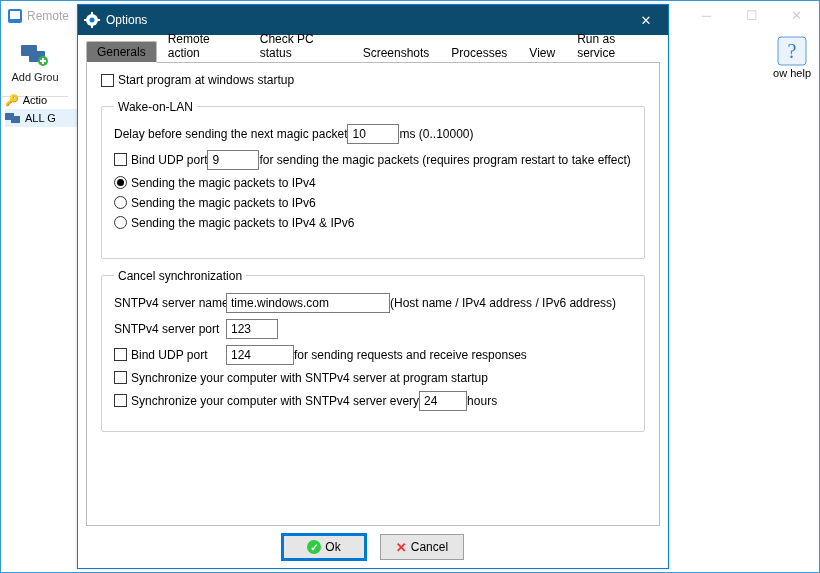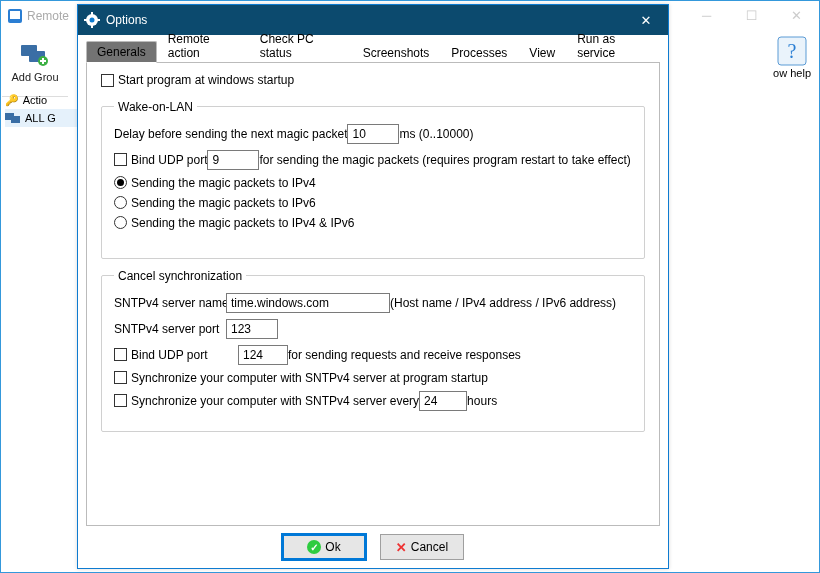--- a/index.html
+++ b/index.html
@@ -346,21 +346,21 @@
         <div class="row">
           <span style="width:112px">SNTPv4 server port</span>
           <input class="tx" style="width: 52px;" value="123">
         </div>
 
         <div class="row">
           <label class="chk" style="width:112px">
             <span class="chkbox"></span>
             <span>Bind UDP port</span>
           </label>
-          <input class="tx" style="width: 50px; margin-left: 12px;" value="124">
+          <input class="tx" style="width: 68px;" value="124">
           <span>for sending requests and receive responses</span>
         </div>
 
         <div class="row">
           <label class="chk">
             <span class="chkbox"></span>
             <span>Synchronize your computer with SNTPv4 server at program startup</span>
           </label>
         </div>
 

